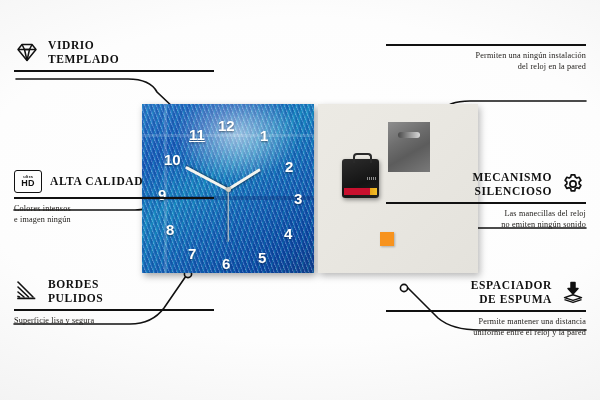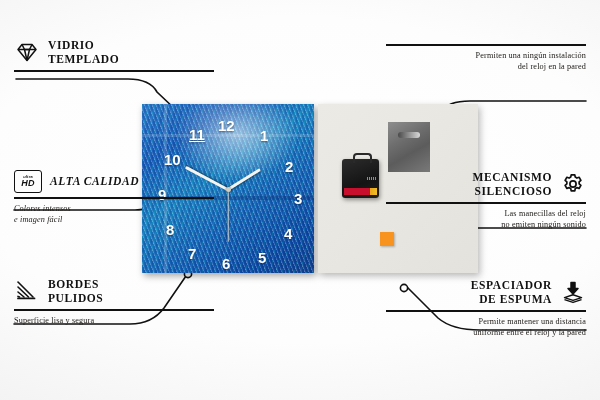--- a/index.html
+++ b/index.html
@@ -167,33 +167,33 @@
           </svg>
       </span>
       <div>
         <div class="co-title">VIDRIO</div>
         <div class="co-title">TEMPLADO</div>
       </div>
     </div>
     <div class="co-rule"></div>
   </div>
 
-  <div class="callout left" style="left:14px;top:170px;font-style:italic;">
+  <div class="callout left" style="left:14px;top:170px;">
     <div class="co-head">
       <span class="hd-box">
         <span class="hd-ultra">ultra</span>
         <span class="hd-hd">HD</span>
       </span>
       <div>
         <div class="co-title">ALTA CALIDAD</div>
       </div>
     </div>
     <div class="co-rule"></div>
     <div class="co-desc">Colores intensos</div>
-    <div class="co-desc">e imagen fácil</div>
+    <div class="co-desc">e imagen ningún</div>
   </div>
 
   <div class="callout left" style="left:14px;top:277px;">
     <div class="co-head">
       <span class="ico">
         <svg viewBox="0 0 24 24">
             <g stroke="#111" stroke-width="1.6" stroke-linecap="round">
           <path d="M3 3 L18 18"></path>
               <path d="M3 8 L13.5 18"></path>
               <path d="M3 13 L9 18"></path>

